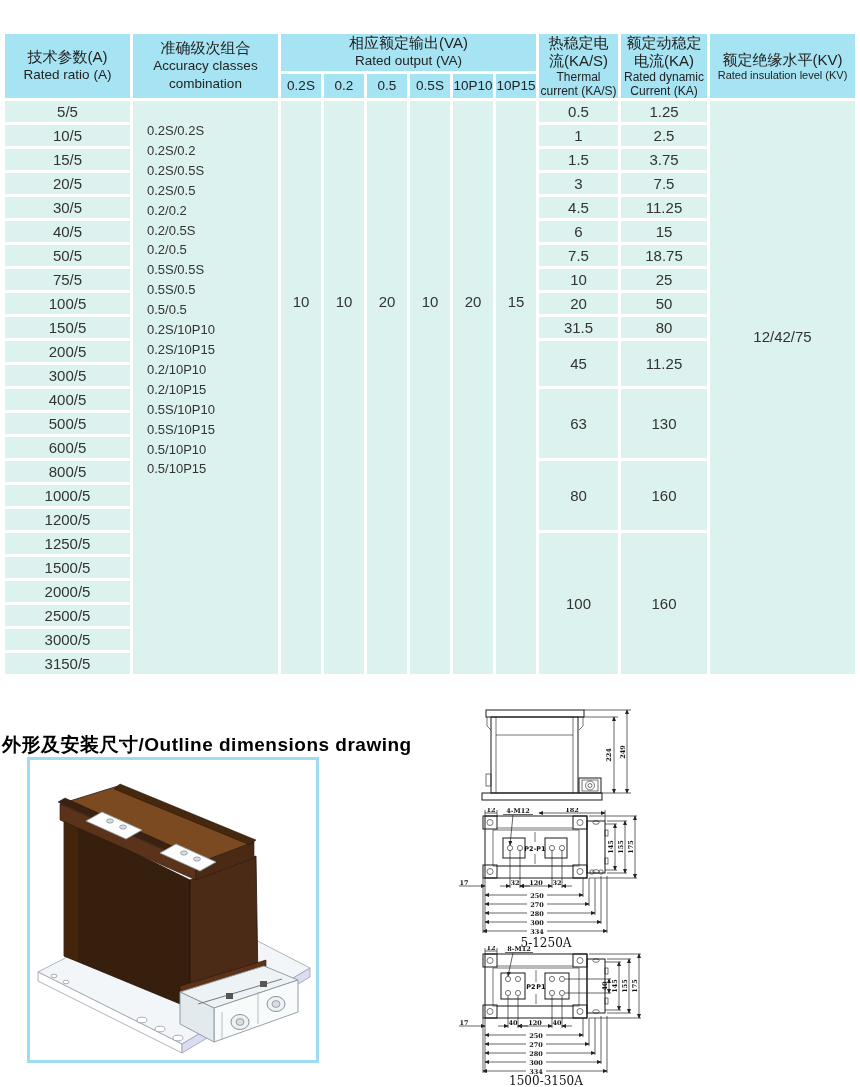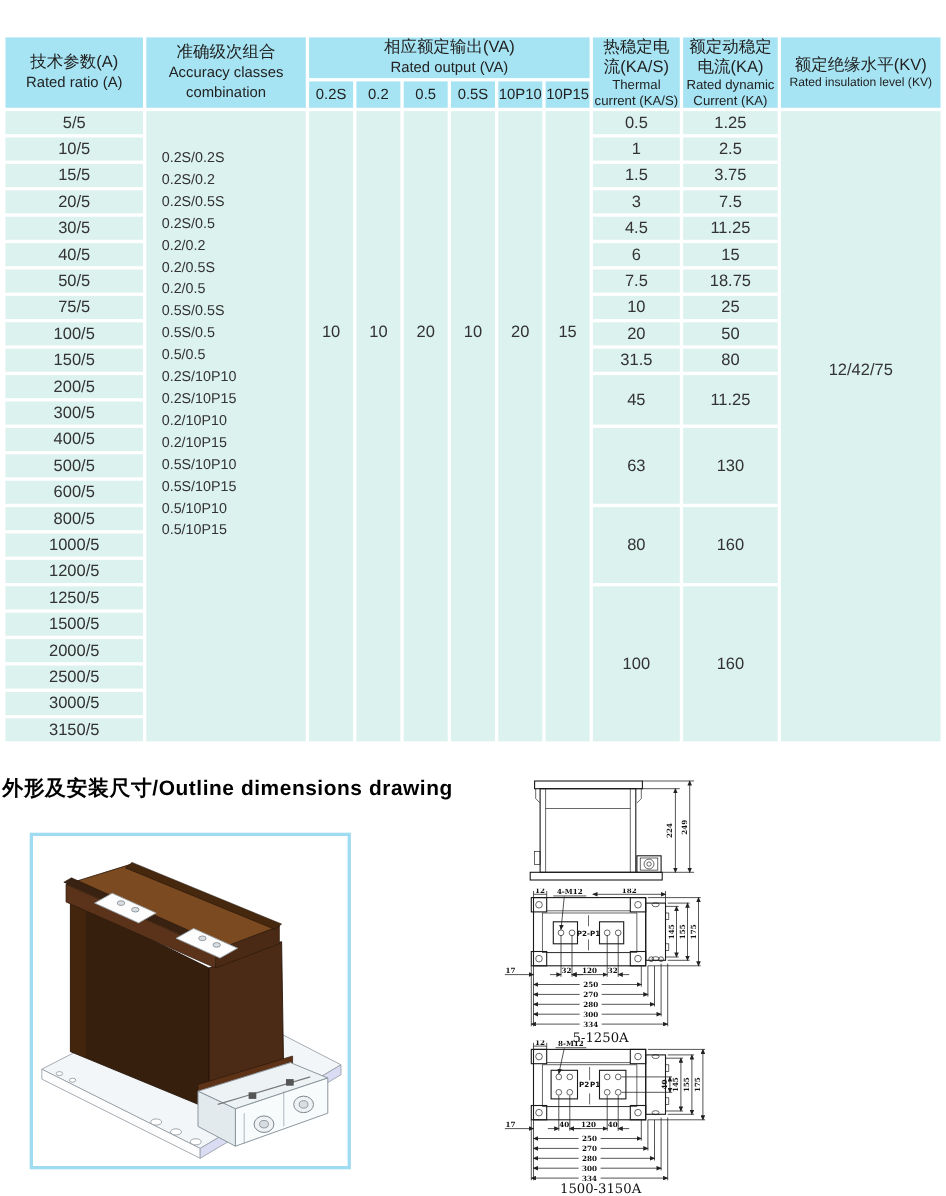--- a/index.html
+++ b/index.html
@@ -1,32 +1,32 @@
 <!DOCTYPE html>
 <html><head>
 <meta charset="utf-8">
 <style>
   html,body { margin:0; padding:0; background:#fff; }
   .sheet { position:relative; width:860px; height:1087px; background:#fff;
            font-family:"Liberation Sans", sans-serif; color:#1a1a1a; overflow:hidden; }
   .title { position:absolute; font-weight:bold; font-size:19px; letter-spacing:.5px; color:#000; white-space:nowrap; }
   .t1 { left:4px; top:3px; }
-  .t2 { left:2px; top:704px; }
+  .t2 { left:2px; top:732px; }
 
   table.tech { position:absolute; left:2px; top:31px; width:856px;
                border-collapse:separate; border-spacing:3px; table-layout:fixed; }
   .tech th, .tech td { padding:0; text-align:center; vertical-align:middle; overflow:hidden; }
   .tech thead th { background:#a7e4f3; font-weight:normal; font-size:15px; line-height:18px; color:#222; }
   .tech thead .en  { font-size:13.5px; }
   .tech thead .sm  { font-size:12px; line-height:14px; }
   .tech thead .xs  { font-size:11px; line-height:13px; }
   .tech thead tr.r1 th { height:36px; }
   .tech thead tr.r2 th { height:24px; font-size:13.5px; }
   .tech tbody td { background:#dcf2ee; font-size:15px; height:21px; line-height:21px; color:#333; }
-  .tech td.c-acc { text-align:left; vertical-align:top; padding:32px 0 0 14px;
+  .tech td.c-acc { text-align:left; vertical-align:top; padding:20px 0 0 14px;
                    font-size:13px; line-height:19.9px; }
   .tech td.c-out { vertical-align:top; } .tech td.c-out div { margin-top:190px; }
   .tech td.c-ins { vertical-align:top; } .tech td.c-ins div { margin-top:225px; }
 
   .photo-frame { position:absolute; left:27px; top:757px; width:286px; height:300px;
                  border:3px solid #9fdcf2; background:#fff; }
   .dwg { position:absolute; }
   .dwg-front { left:480px; top:702px; }
   .dwg-tv1   { left:455px; top:808px; }
   .dwg-tv2   { left:455px; top:946px; }

